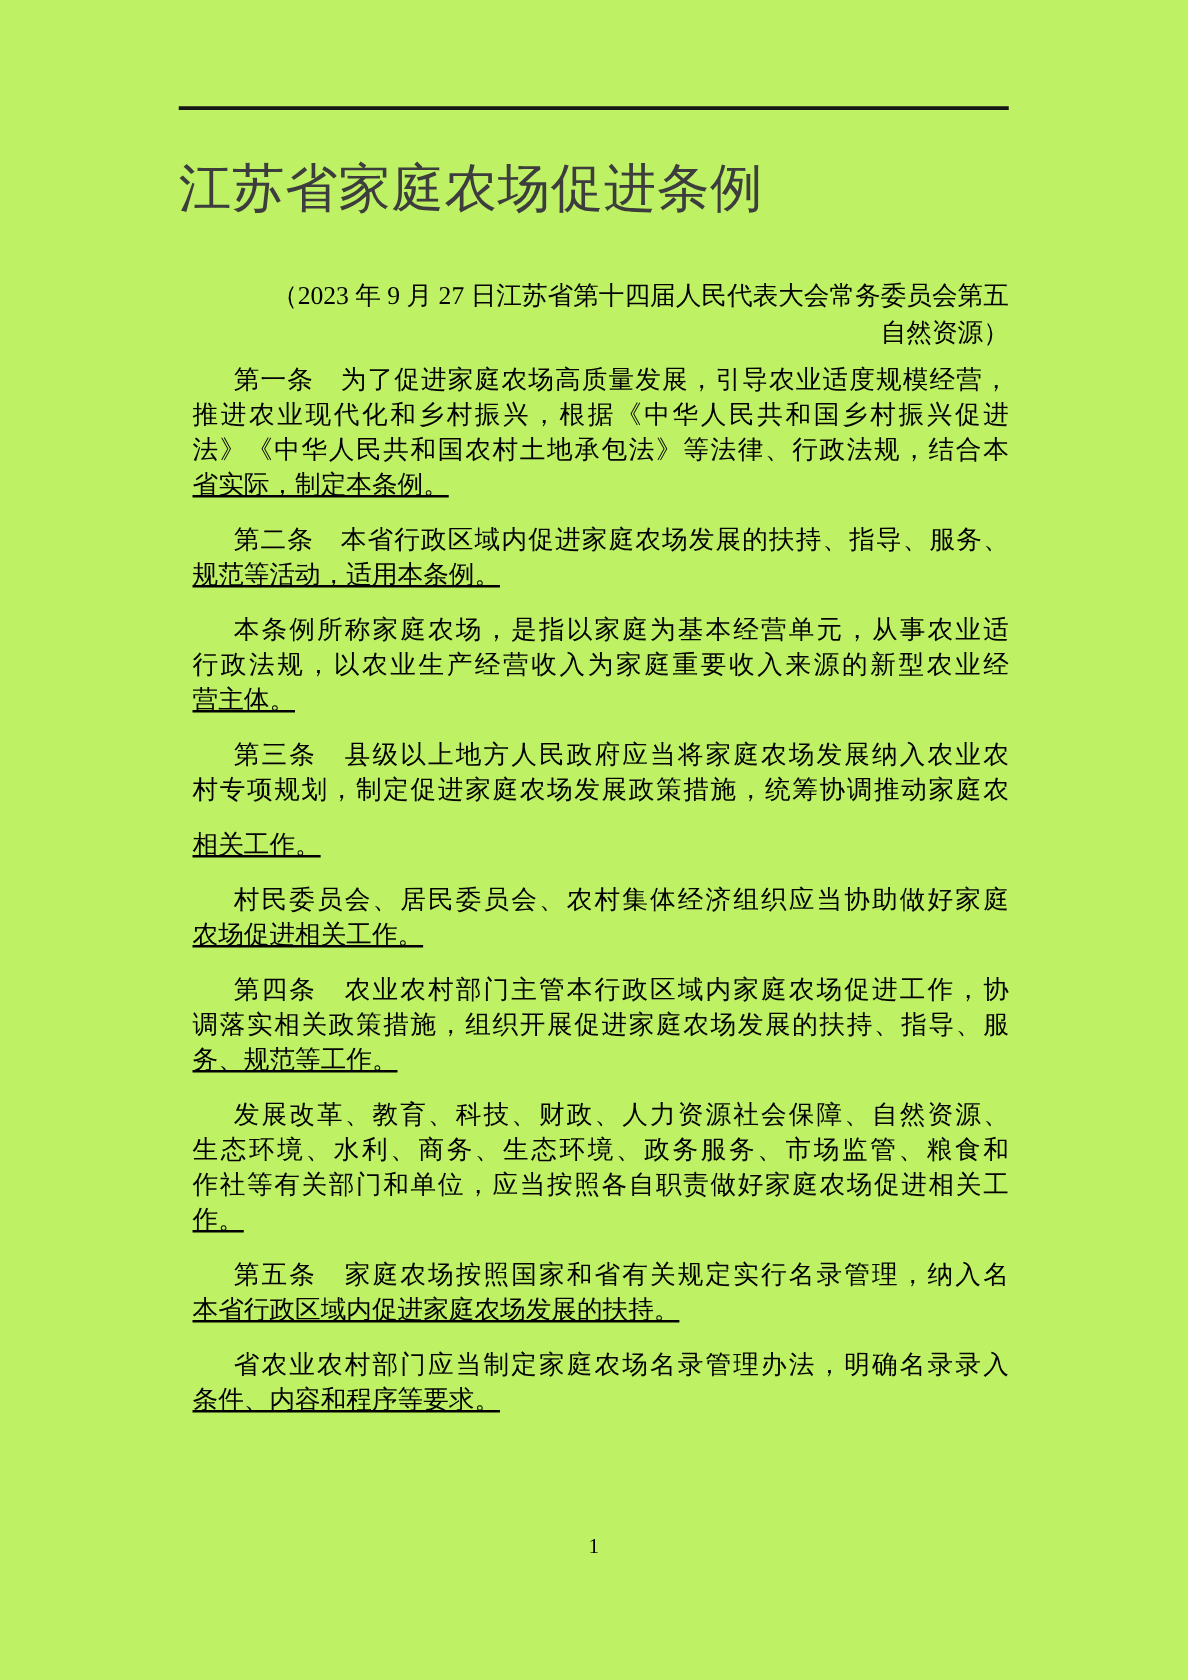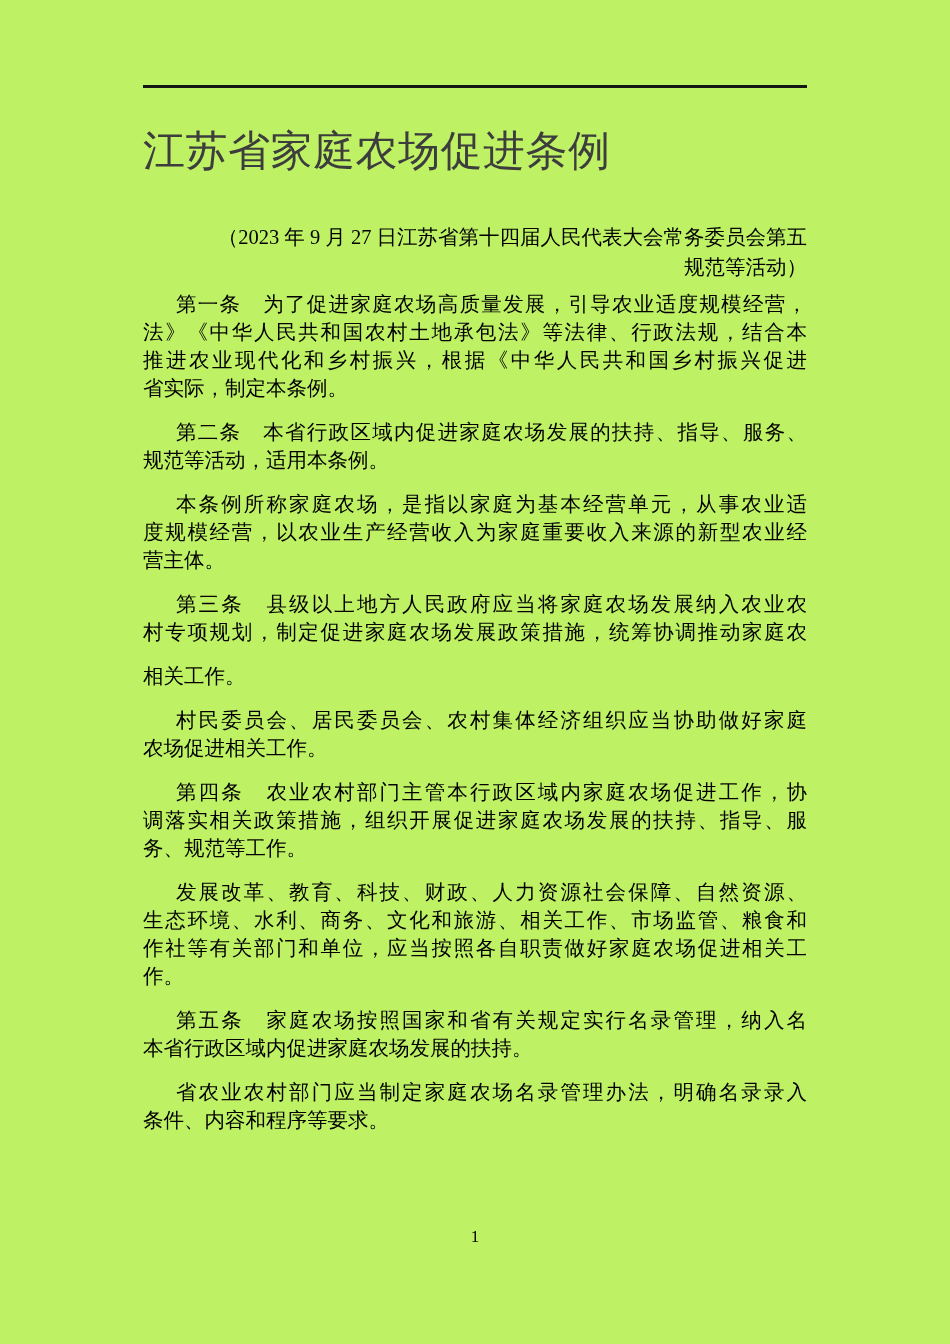--- a/index.html
+++ b/index.html
@@ -49,88 +49,89 @@
   }
   .doc-body {
     position: absolute;
     top: 290px;
     left: 143px;
     width: 664px;
     font-size: 20.5px;
     line-height: 28px;
   }
   .para {
-    margin: 0 0 16px 0;
+    margin: 0 0 16px 11px;
   }
   .pline {
     text-align: justify;
     text-align-last: justify;
   }
   .pline.first {
     text-indent: 33px;
   }
   .pline.last {
     text-align-last: left;
+    text-decoration: underline;
   }
   .page-number {
     position: absolute;
     top: 1226px;
     left: 0;
     width: 100%;
     text-align: center;
     font-size: 17px;
     line-height: 22px;
     color: #000000;
   }
 </style>
 </head>
 <body>
 
 <div class="page">
   <div class="header-rule"></div>
   <h1 class="doc-title">江苏省家庭农场促进条例</h1>
   <div class="adoption-note">
       <div class="note-line">（2023 年 9 月 27 日江苏省第十四届人民代表大会常务委员会第五</div>
-      <div class="note-line">规范等活动）</div>
+      <div class="note-line">自然资源）</div>
     </div>
   <div class="doc-body">
       <div class="para">
         <div class="pline first">第一条　为了促进家庭农场高质量发展，引导农业适度规模经营，</div>
+        <div class="pline">推进农业现代化和乡村振兴，根据《中华人民共和国乡村振兴促进</div>
         <div class="pline">法》《中华人民共和国农村土地承包法》等法律、行政法规，结合本</div>
-        <div class="pline">推进农业现代化和乡村振兴，根据《中华人民共和国乡村振兴促进</div>
         <div class="pline last">省实际，制定本条例。</div>
       </div>
       <div class="para">
         <div class="pline first">第二条　本省行政区域内促进家庭农场发展的扶持、指导、服务、</div>
         <div class="pline last">规范等活动，适用本条例。</div>
       </div>
       <div class="para">
         <div class="pline first">本条例所称家庭农场，是指以家庭为基本经营单元，从事农业适</div>
-        <div class="pline">度规模经营，以农业生产经营收入为家庭重要收入来源的新型农业经</div>
+        <div class="pline">行政法规，以农业生产经营收入为家庭重要收入来源的新型农业经</div>
         <div class="pline last">营主体。</div>
       </div>
       <div class="para">
         <div class="pline first">第三条　县级以上地方人民政府应当将家庭农场发展纳入农业农</div>
         <div class="pline">村专项规划，制定促进家庭农场发展政策措施，统筹协调推动家庭农</div>
       </div>
       <div class="para">
         <div class="pline last">相关工作。</div>
       </div>
       <div class="para">
         <div class="pline first">村民委员会、居民委员会、农村集体经济组织应当协助做好家庭</div>
         <div class="pline last">农场促进相关工作。</div>
       </div>
       <div class="para">
         <div class="pline first">第四条　农业农村部门主管本行政区域内家庭农场促进工作，协</div>
         <div class="pline">调落实相关政策措施，组织开展促进家庭农场发展的扶持、指导、服</div>
         <div class="pline last">务、规范等工作。</div>
       </div>
       <div class="para">
         <div class="pline first">发展改革、教育、科技、财政、人力资源社会保障、自然资源、</div>
-        <div class="pline">生态环境、水利、商务、文化和旅游、相关工作、市场监管、粮食和</div>
+        <div class="pline">生态环境、水利、商务、生态环境、政务服务、市场监管、粮食和</div>
         <div class="pline">作社等有关部门和单位，应当按照各自职责做好家庭农场促进相关工</div>
         <div class="pline last">作。</div>
       </div>
       <div class="para">
         <div class="pline first">第五条　家庭农场按照国家和省有关规定实行名录管理，纳入名</div>
         <div class="pline last">本省行政区域内促进家庭农场发展的扶持。</div>
       </div>
       <div class="para">
         <div class="pline first">省农业农村部门应当制定家庭农场名录管理办法，明确名录录入</div>
         <div class="pline last">条件、内容和程序等要求。</div>

